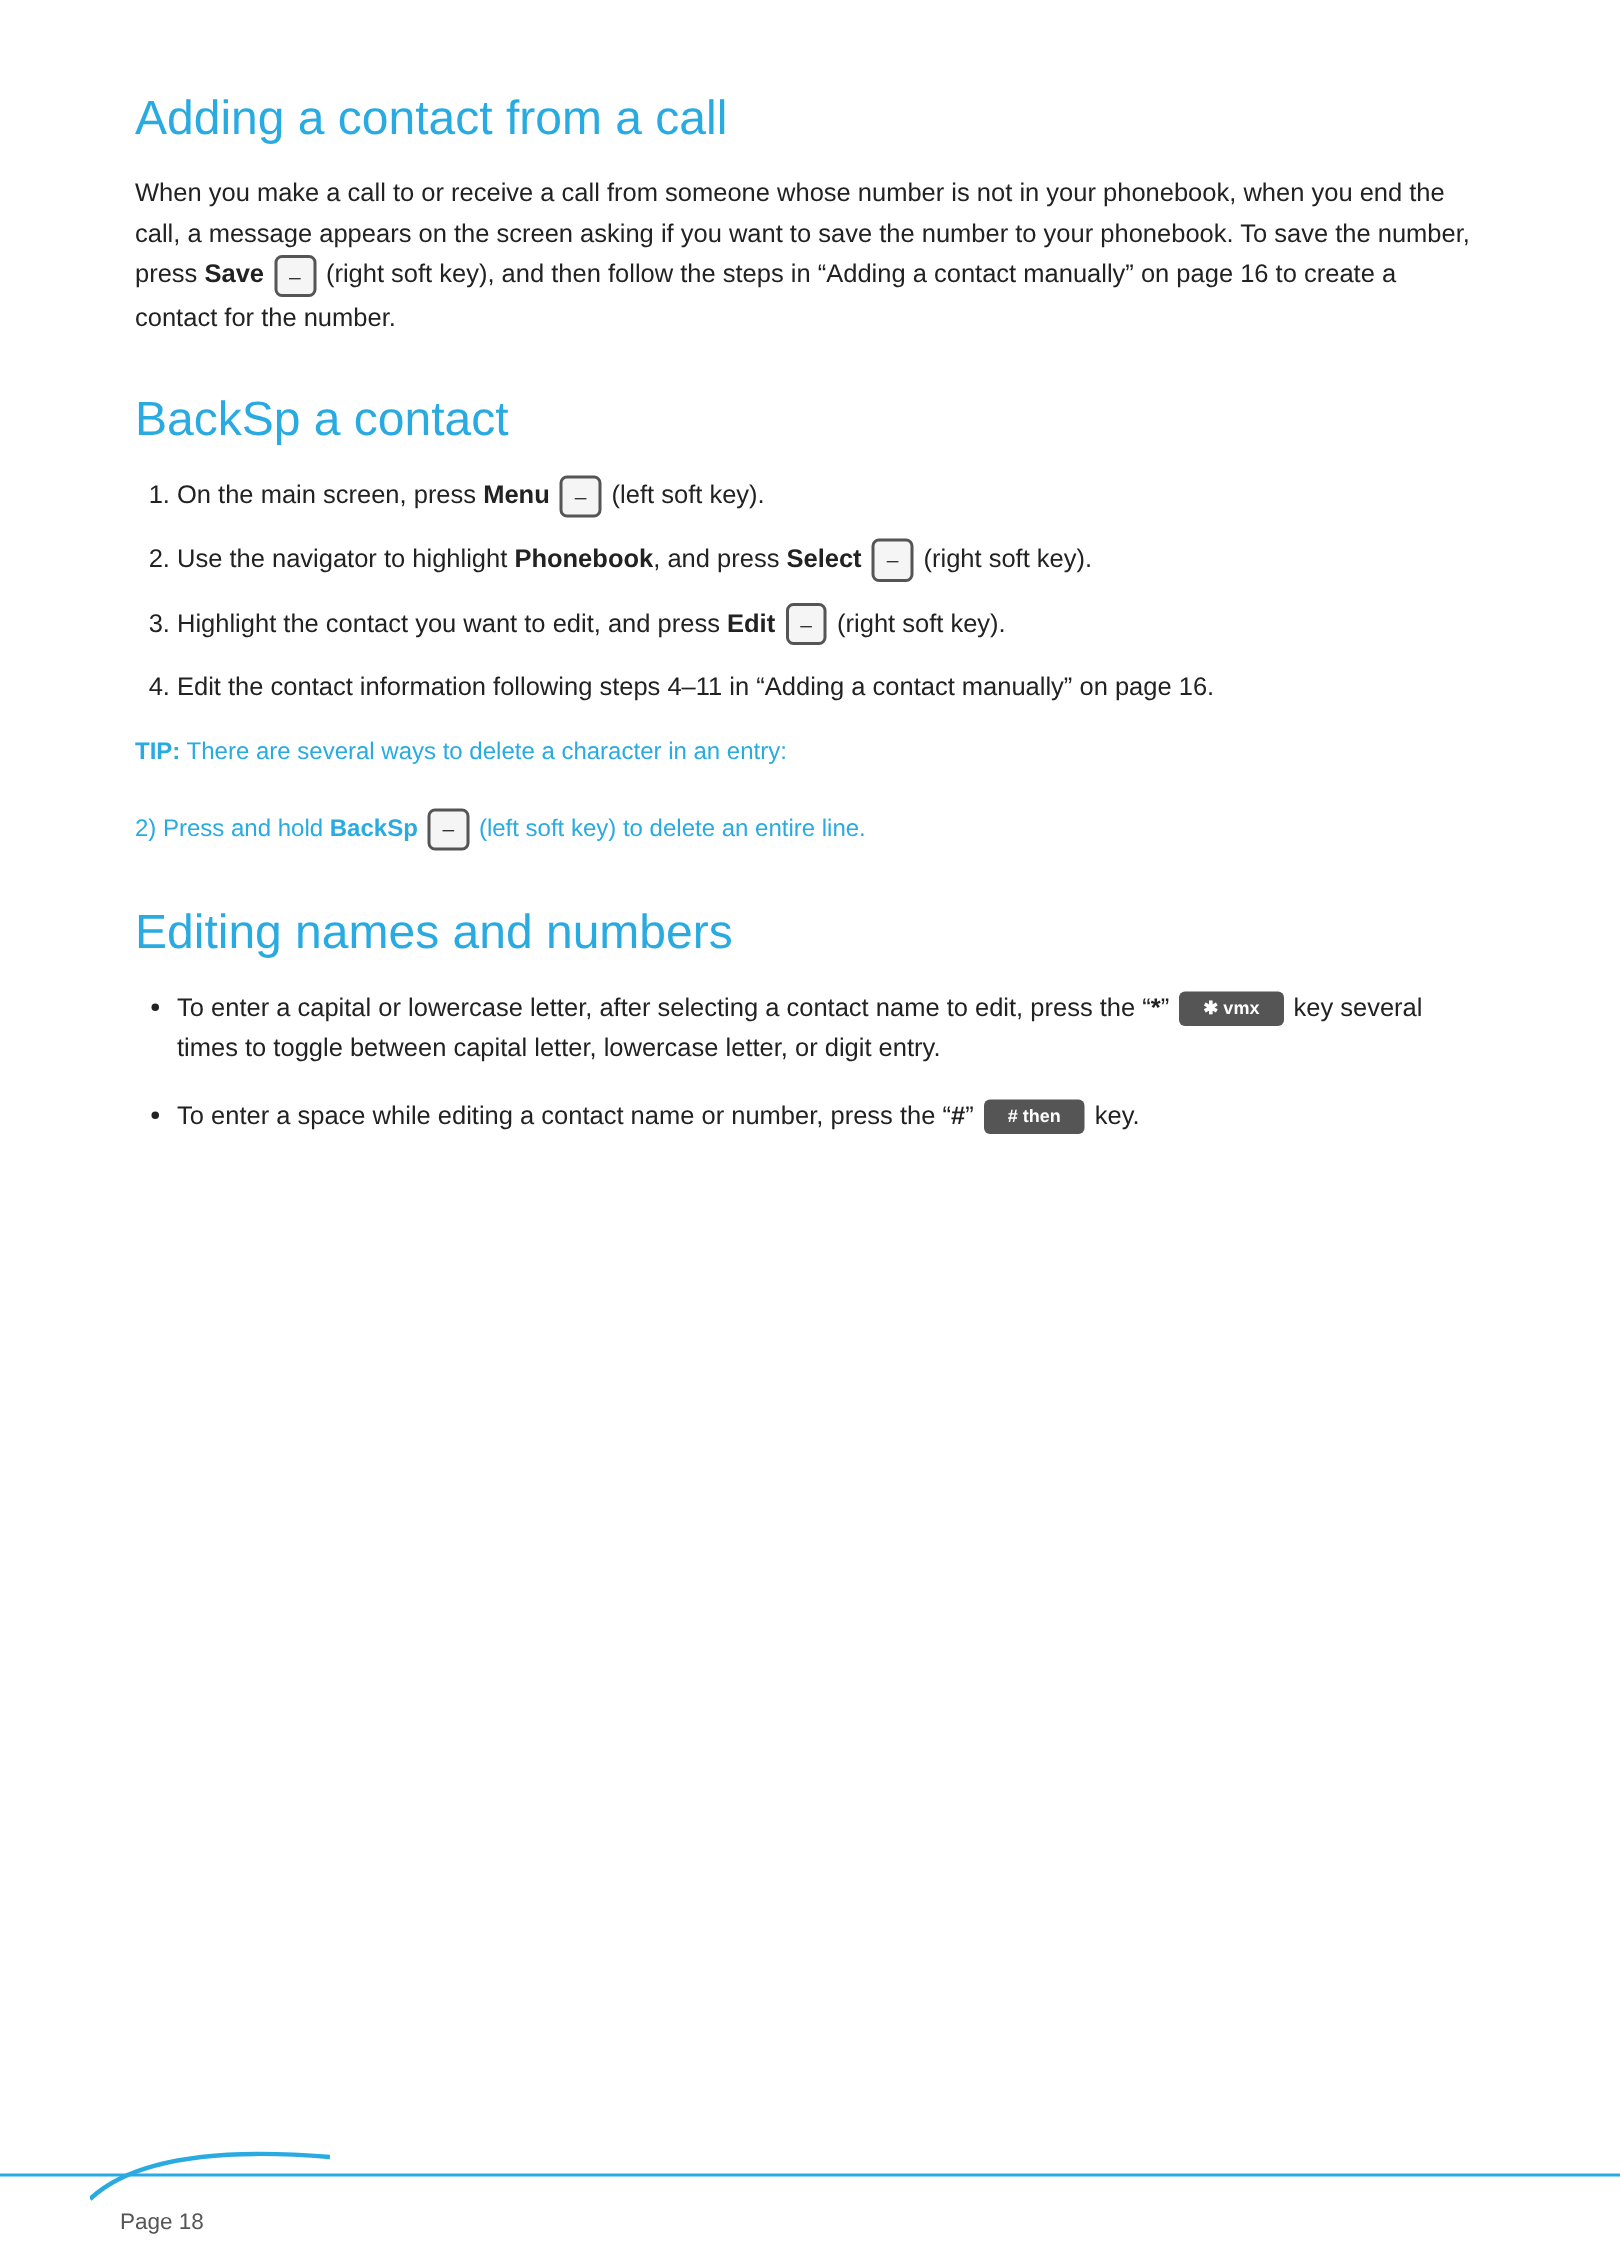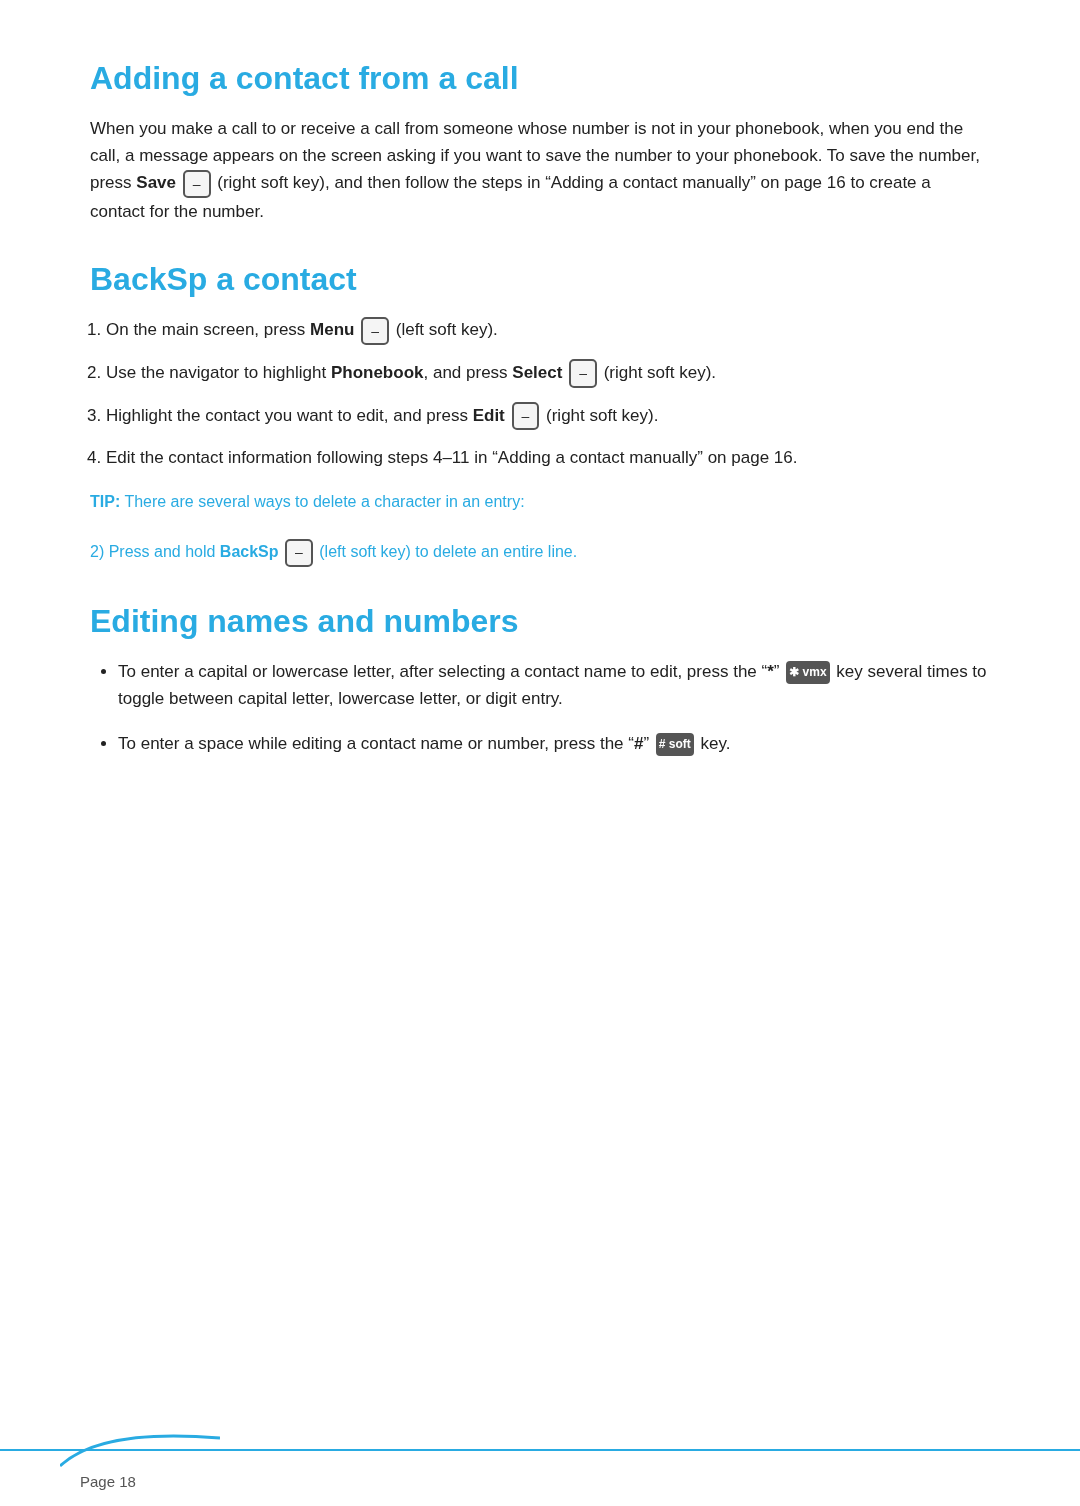--- a/index.html
+++ b/index.html
@@ -11,40 +11,40 @@
       width: 1080px;
       min-height: 1506px;
       position: relative;
     }
     .page {
       padding: 60px 90px 100px 90px;
     }
     h2 {
       color: #29abe2;
       font-size: 32px;
-      font-weight: bold;
+      font-weight: normal;
       margin-bottom: 18px;
     }
     p {
       line-height: 1.6;
       margin-bottom: 16px;
       font-size: 17px;
     }
     .tip {
       color: #29abe2;
       font-size: 16px;
       line-height: 1.55;
       margin-bottom: 28px;
     }
     .tip strong {
       color: #29abe2;
       font-weight: bold;
     }
     ol {
-      margin-left: 16px;
+      margin-left: 28px;
       margin-bottom: 18px;
     }
     ol li {
       margin-bottom: 14px;
       line-height: 1.6;
       font-size: 17px;
     }
     ul {
       margin-left: 28px;
       margin-bottom: 18px;
@@ -101,21 +101,21 @@
       border-top: 10px solid #29abe2;
       vertical-align: middle;
       margin: 0 2px;
     }
     .key-badge {
       display: inline-block;
       background: #555;
       color: #fff;
       font-size: 12px;
       border-radius: 4px;
-      padding: 2px 3px;
+      padding: 2px 16px;
       vertical-align: middle;
       margin: 0 2px;
       font-weight: bold;
     }
     .page-footer {
       position: absolute;
       bottom: 0;
       left: 0;
       right: 0;
       height: 70px;
@@ -181,21 +181,21 @@
     </div>
   </div>
 
   <div class="section">
     <h2>Editing names and numbers</h2>
     <ul>
       <li>
         To enter a capital or lowercase letter, after selecting a contact name to edit, press the “<span class="bold">*</span>” <span class="key-badge">✱ vmx</span> key several times to toggle between capital letter, lowercase letter, or digit entry.
       </li>
       <li>
-        To enter a space while editing a contact name or number, press the “<span class="bold">#</span>” <span class="key-badge"># soft</span> key.
+        To enter a space while editing a contact name or number, press the “<span class="bold">#</span>” <span class="key-badge"># then</span> key.
       </li>
     </ul>
   </div>
 
 </div>
 
 <div class="page-footer">
   <div class="footer-line"></div>
   <svg class="footer-curve" viewBox="0 0 160 40" xmlns="http://www.w3.org/2000/svg">
     <path d="M0,38 Q40,0 160,10" stroke="#29abe2" stroke-width="3" fill="none"></path>

